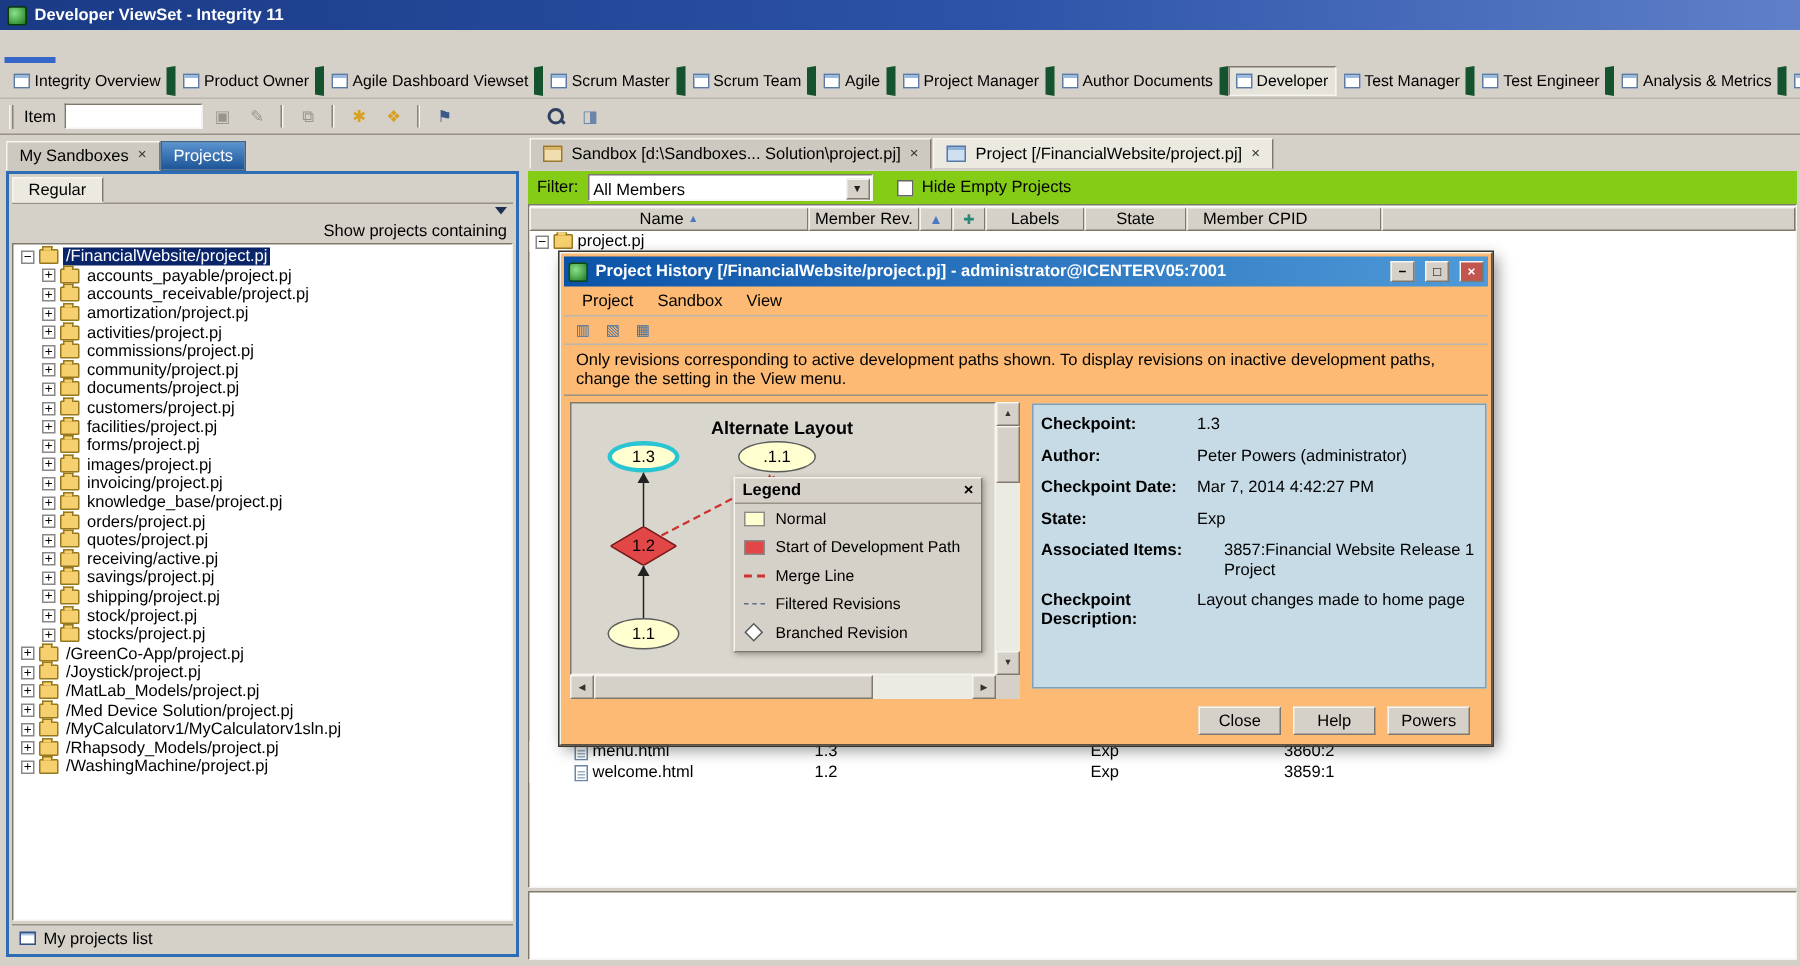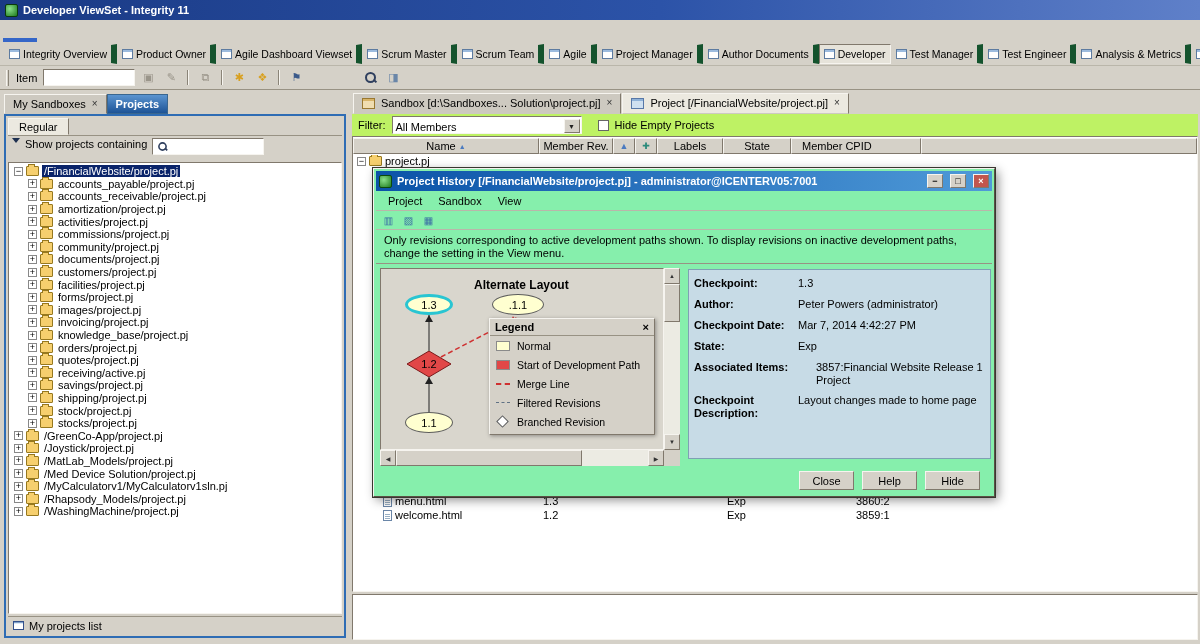--- a/index.html
+++ b/index.html
@@ -40,26 +40,26 @@
   .tbsep{width:2px;height:15px;border-left:1px solid #8a8478;border-right:1px solid #f6f4ef;margin:0 3px;}
   .mag{position:relative;width:13px;height:13px;display:inline-block;}
   .mag::before{content:"";position:absolute;left:1px;top:1px;width:7px;height:7px;border:2px solid #2f3f5e;border-radius:50%;}
   .mag::after{content:"";position:absolute;left:9px;top:9px;width:4px;height:2px;background:#2f3f5e;transform:rotate(45deg);}
 
   
   .left-panel{position:absolute;left:4px;top:94px;width:342px;height:544px;}
   .lp-tabs{display:flex;height:20px;align-items:flex-end;}
   .lp-tab{display:flex;align-items:center;gap:6px;padding:2px 8px;height:20px;background:#cdc9c0;
     border:1px solid;border-color:#f6f4ef #80786c #cdc9c0 #f6f4ef;}
-  .lp-tab.active{background:linear-gradient(180deg,#5a94d0,#1d5396);color:#fff;font-weight:bold;border-color:#39668f;}
+  .lp-tab.active{background:linear-gradient(180deg,#5a94d0,#1d5396);color:#fff;font-weight:normal;border-color:#39668f;}
   .tab-close{font-size:10px;line-height:10px;color:#333;}
   .lp-body{position:absolute;top:20px;left:0;right:0;bottom:0;background:#d5d1c8;border:2px solid #2e6cb4;padding:2px;}
   .lp-subtabs{height:18px;border-bottom:1px solid #989284;display:flex;align-items:flex-end;}
   .lp-subtab{padding:2px 10px 1px;background:#ece9e0;border:1px solid;border-color:#f6f4ef #80786c #ece9e0 #f6f4ef;}
-  .lp-filter{height:24px;display:flex;align-items:flex-start;gap:5px;padding:2px 4px;}
+  .lp-filter{height:24px;display:flex;align-items:flex-end;gap:5px;padding:2px 4px;flex-direction:column;}
   .disclosure{width:0;height:0;border-left:4px solid transparent;border-right:4px solid transparent;border-top:5px solid #1e3050;}
   .search-input{width:112px;height:17px;background:#fff;border:1px solid;border-color:#80786c #f6f4ef #f6f4ef #80786c;
     display:flex;align-items:center;padding-left:3px;gap:2px;}
   .tree{position:absolute;top:46px;left:2px;right:2px;bottom:22px;background:#fff;
     border:1px solid;border-color:#80786c #f6f4ef #f6f4ef #80786c;overflow:hidden;padding:2px 0 0 5px;}
   .tree-row{display:flex;align-items:center;height:12.6px;gap:3px;white-space:nowrap;}
   .tree-children .tree-row{margin-left:14px;}
   .expander{width:9px;height:9px;border:1px solid #888;background:#fff;font-size:9px;line-height:7px;text-align:center;flex:0 0 9px;}
   .expander.minus::before{content:"−";}
   .expander.plus::before{content:"+";}
@@ -67,27 +67,27 @@
   .folder::before{content:"";position:absolute;top:-3px;left:1px;width:5px;height:2px;background:#f6cf6e;
     border:1px solid #96781f;border-bottom:none;}
   .tree-label{padding:0 2px;}
   .tree-row.selected .tree-label{background:#0a246a;color:#fff;}
   .lp-footer{position:absolute;bottom:2px;left:2px;right:2px;height:18px;border-top:1px solid #989284;
     display:flex;align-items:center;gap:5px;padding-left:5px;background:#d5d1c8;}
   .list-icon{width:11px;height:9px;border:1px solid #33508a;background:linear-gradient(180deg,#dce8f6 0 2px,#fff 2px);box-shadow:inset 0 3px 0 -2px #7fa0c8;}
 
   
   .right-panel{position:absolute;left:352px;top:92px;width:846px;height:500px;}
-  .rp-tabs{display:flex;height:22px;align-items:center;gap:1px;padding-left:1px;}
+  .rp-tabs{display:flex;height:22px;align-items:flex-start;gap:1px;padding-left:1px;}
   .rp-tab{display:flex;align-items:center;gap:6px;padding:2px 8px;height:21px;background:#cdc9c0;
     border:1px solid;border-color:#f6f4ef #80786c #cdc9c0 #f6f4ef;white-space:nowrap;}
   .rp-tab.active{background:#ece9e0;}
   .tab-icon{width:13px;height:11px;border:1px solid #5878a8;background:#cfe0f0;box-shadow:inset 0 2px 0 #8fb2d8;flex:0 0 13px;}
   .tab-icon.sandbox{background:#f0ddb0;border-color:#9a7830;box-shadow:inset 0 2px 0 #d8b468;}
-  .rp-filter{height:22px;display:flex;align-items:center;gap:6px;padding:2px 6px;background:#bef264;}
+  .rp-filter{height:22px;display:flex;align-items:center;gap:6px;padding:2px 6px;background:#84cc16;}
   .combo{width:190px;height:18px;background:#fff;border:1px solid;border-color:#80786c #f6f4ef #f6f4ef #80786c;
     display:flex;align-items:flex-end;justify-content:space-between;padding-left:3px;}
   .combo-btn{width:16px;height:14px;background:#d5d1c8;border:1px solid;border-color:#f6f4ef #80786c #80786c #f6f4ef;
     display:flex;align-items:center;justify-content:center;font-size:7px;color:#222;margin-right:1px;}
   .checkbox{width:11px;height:11px;background:#fff;border:1px solid #666;margin-left:10px;}
   .table-area{position:absolute;top:44px;left:0;width:846px;height:456px;background:#fff;
     border:1px solid;border-color:#80786c #f6f4ef #f6f4ef #80786c;}
   .thead{position:absolute;top:46px;left:1px;right:1px;height:16px;display:flex;background:#d5d1c8;}
   .th{border:1px solid;border-color:#f6f4ef #80786c #80786c #f6f4ef;display:flex;align-items:center;
     justify-content:center;gap:3px;overflow:hidden;white-space:nowrap;background:#d5d1c8;}
@@ -95,21 +95,21 @@
   .th-icon{font-size:9px;}
   .trow{position:absolute;left:1px;right:1px;height:14px;display:flex;align-items:center;background:#fff;}
   .tcell{overflow:hidden;white-space:nowrap;padding-left:4px;display:flex;align-items:center;gap:3px;}
   .doc{width:9px;height:11px;background:#fff;border:1px solid #6a86a8;position:relative;flex:0 0 9px;}
   .doc::before{content:"";position:absolute;left:1px;top:3px;width:5px;height:1px;background:#9ab0c4;
     box-shadow:0 2px 0 #9ab0c4,0 4px 0 #9ab0c4;}
   .bottom-panel{position:absolute;left:352px;top:594px;width:846px;height:46px;background:#fff;
     border:1px solid;border-color:#80786c #f6f4ef #f6f4ef #80786c;}
 
   
-  .dialog{position:absolute;left:373px;top:168px;width:622px;height:329px;background:#86efac;
+  .dialog{position:absolute;left:373px;top:168px;width:622px;height:329px;background:#fdba74;
     border:1px solid;border-color:#f6f4ef #5a5246 #5a5246 #f6f4ef;outline:1px solid #3a3630;
     box-shadow:3px 3px 10px rgba(0,0,0,.45);padding:2px;}
   .dlg-title{height:20px;background:linear-gradient(90deg,#0b53a8,#4f9ad8);color:#fff;font-weight:bold;
     display:flex;align-items:center;gap:5px;padding:0 3px;}
   .dlg-icon{width:13px;height:13px;border:1px solid #0c4a0c;border-radius:2px;
     background:radial-gradient(circle at 35% 35%,#8ae08a,#1d7a1d);flex:0 0 13px;}
   .dlg-title-text{flex:1;overflow:hidden;white-space:nowrap;}
   .dlg-btn{width:16px;height:14px;background:#d5d1c8;border:1px solid;border-color:#f6f4ef #80786c #80786c #f6f4ef;
     color:#000;font-size:9px;line-height:9px;display:flex;align-items:center;justify-content:center;margin-left:2px;}
   .dlg-btn.close{background:#c2564e;color:#fff;}
@@ -677,15 +677,15 @@
       <div class="drow">
         <span class="dlabel">Checkpoint Description:</span>
         <span class="dvalue">Layout changes made to home page</span>
       </div>
     </div>
   </div>
 
   <div class="dlg-buttons">
     <span class="btn">Close</span>
     <span class="btn">Help</span>
-    <span class="btn">Hide</span>
+    <span class="btn">Powers</span>
   </div>
 </div>
 
 </body></html>

